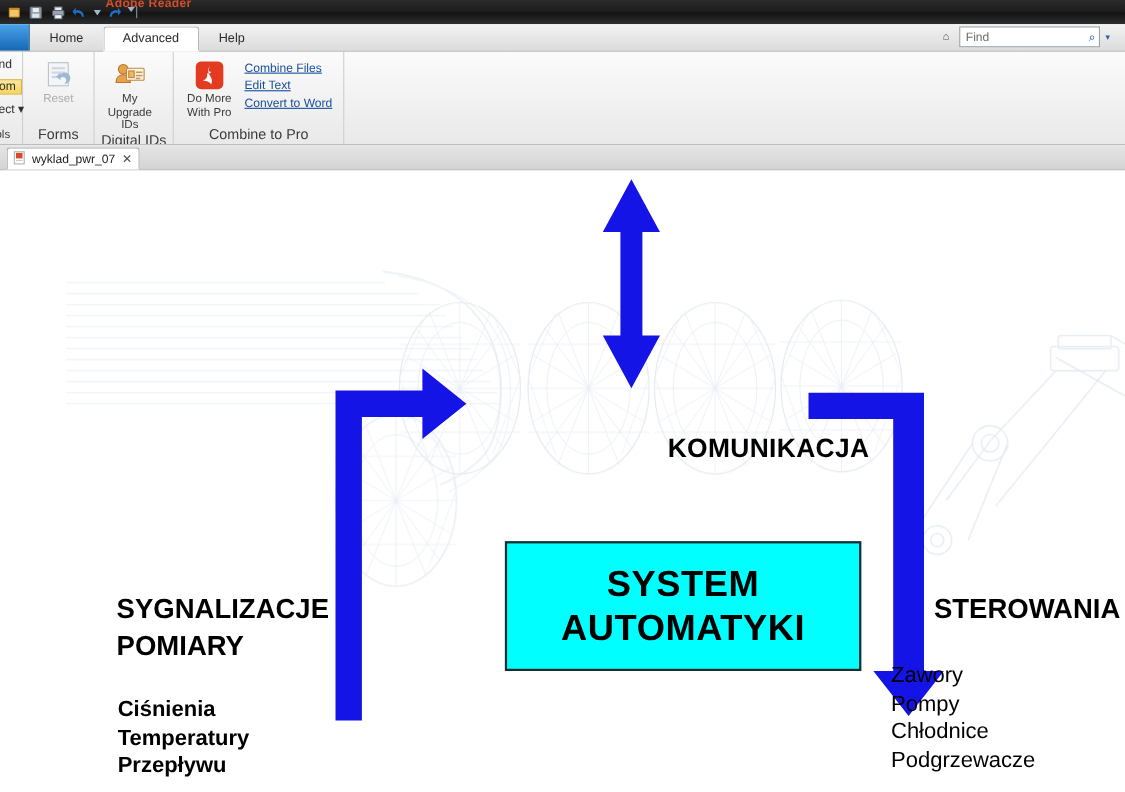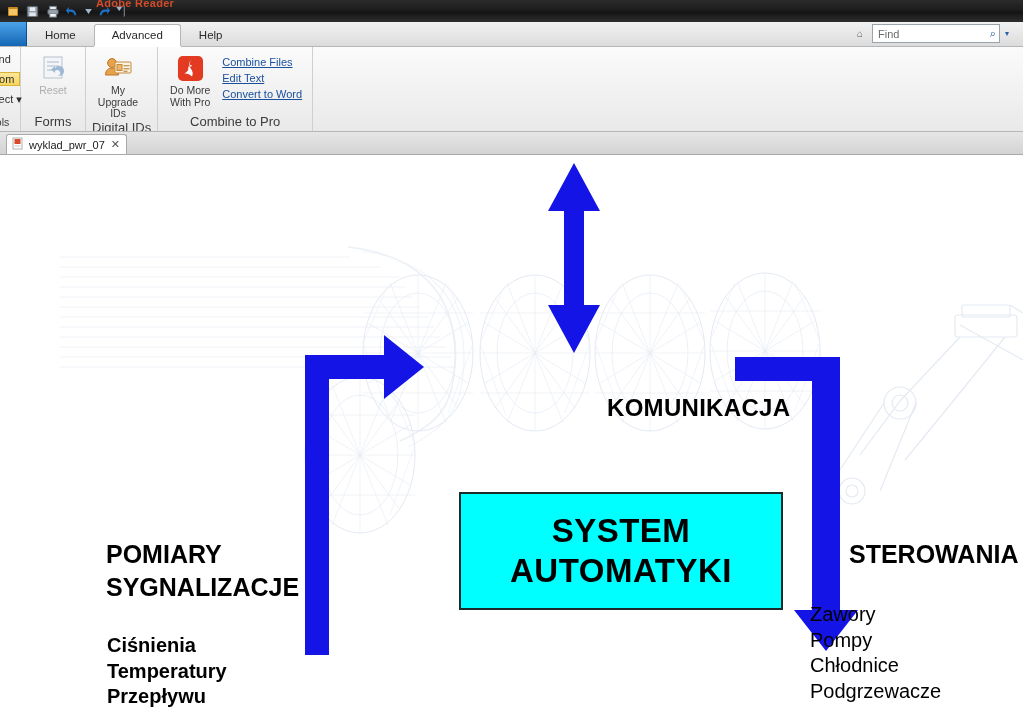--- a/index.html
+++ b/index.html
@@ -525,22 +525,22 @@
       <div class="box" id="systemBox">
         <div>
           <div>SYSTEM</div>
           <div>AUTOMATYKI</div>
         </div>
       </div>
 
       <div class="tblock" id="komunikacja">KOMUNIKACJA</div>
 
       <div class="tblock" id="pomiary">
+        <div>SYGNALIZACJE</div>
         <div>POMIARY</div>
-        <div>SYGNALIZACJE</div>
       </div>
 
       <div class="tblock" id="pomiaryList">
         <div>Ciśnienia</div>
         <div>Temperatury</div>
         <div>Przepływu</div>
 
       </div>
 
       <div class="tblock" id="sterowania">

